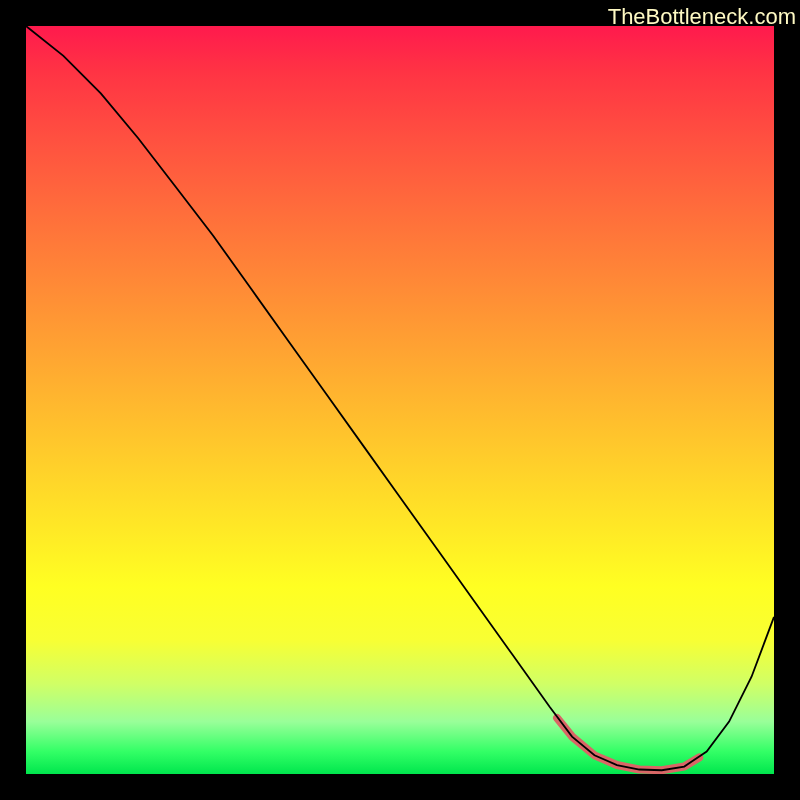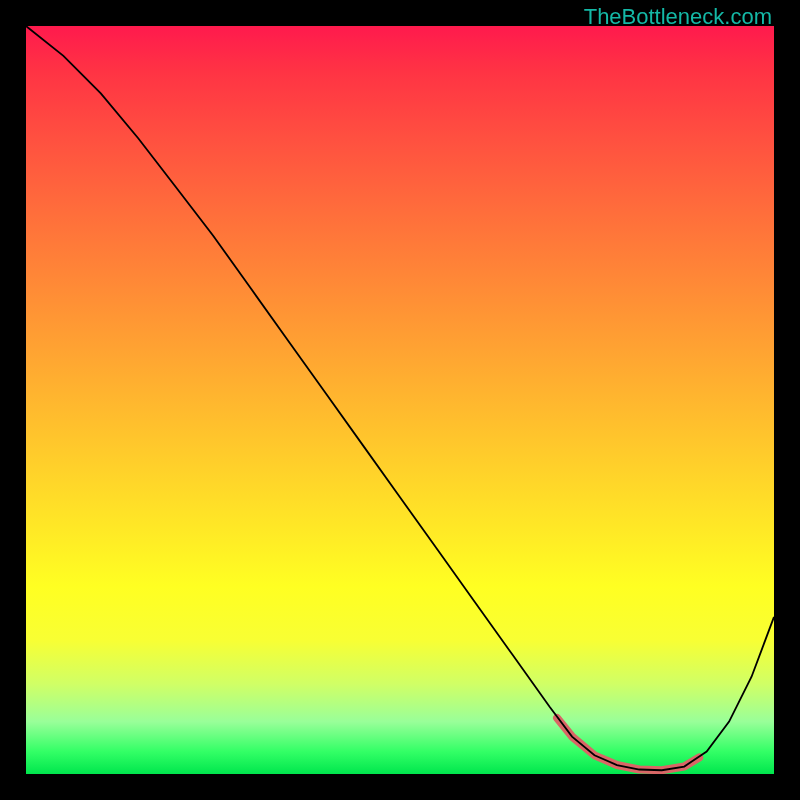--- a/index.html
+++ b/index.html
@@ -6,22 +6,22 @@
   body {
     width: 800px;
     height: 800px;
     background: #000000;
     position: relative;
     font-family: Arial, sans-serif;
   }
   .attribution {
     position: absolute;
     top: 4px;
-    right: 28px;
-    color: #14b8a6;
+    right: 4px;
+    color: #fef9c3;
     font-size: 22px;
     font-weight: normal;
   }
   .chart-area {
     position: absolute;
     left: 26px;
     top: 26px;
     width: 748px;
     height: 748px;
   }

